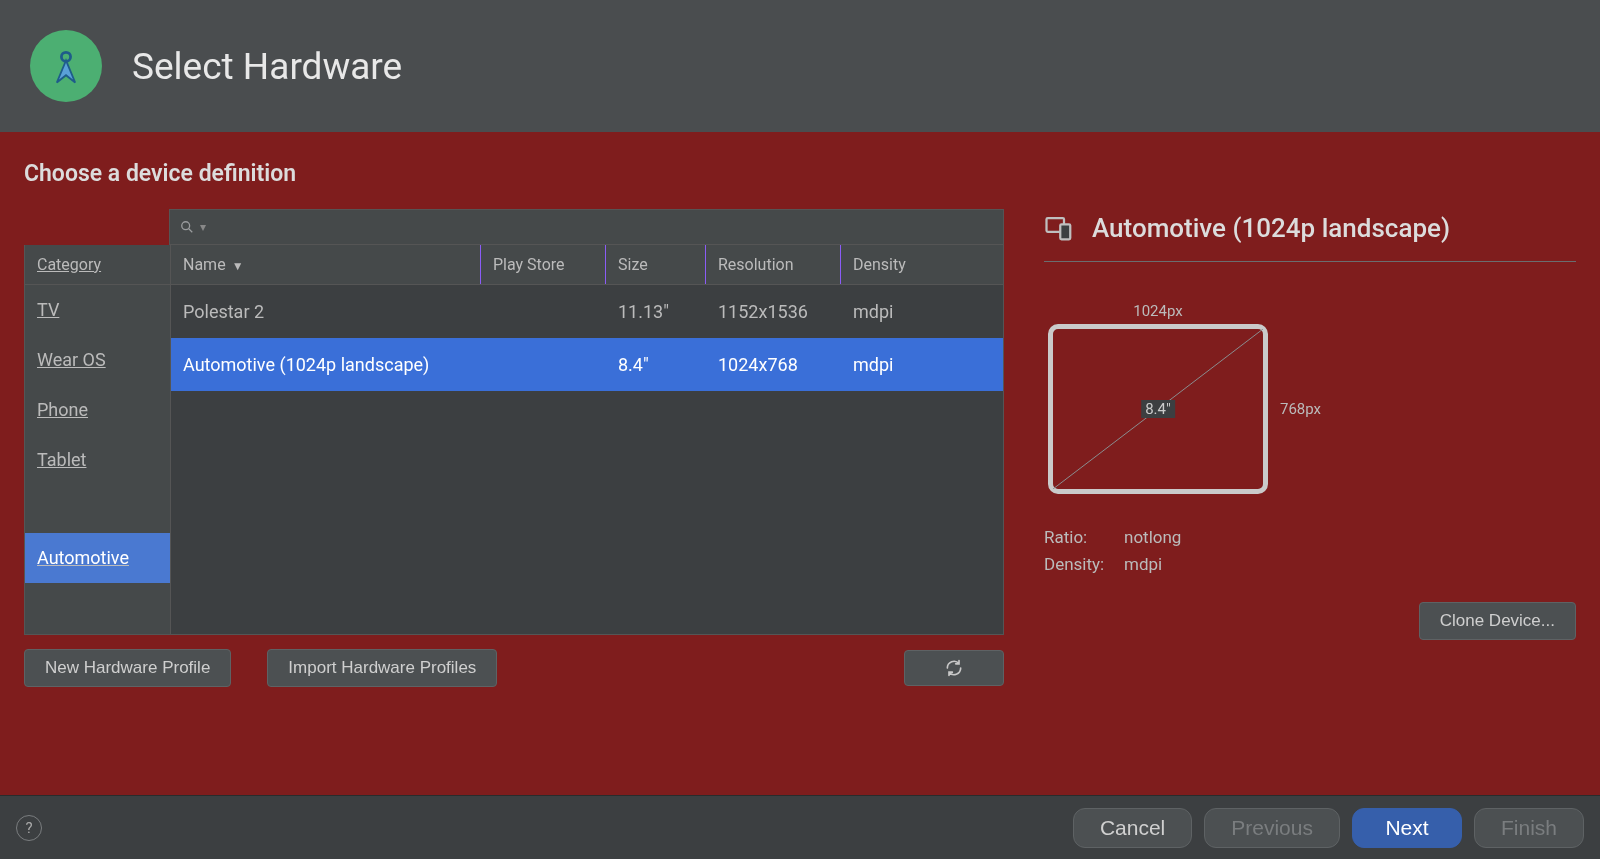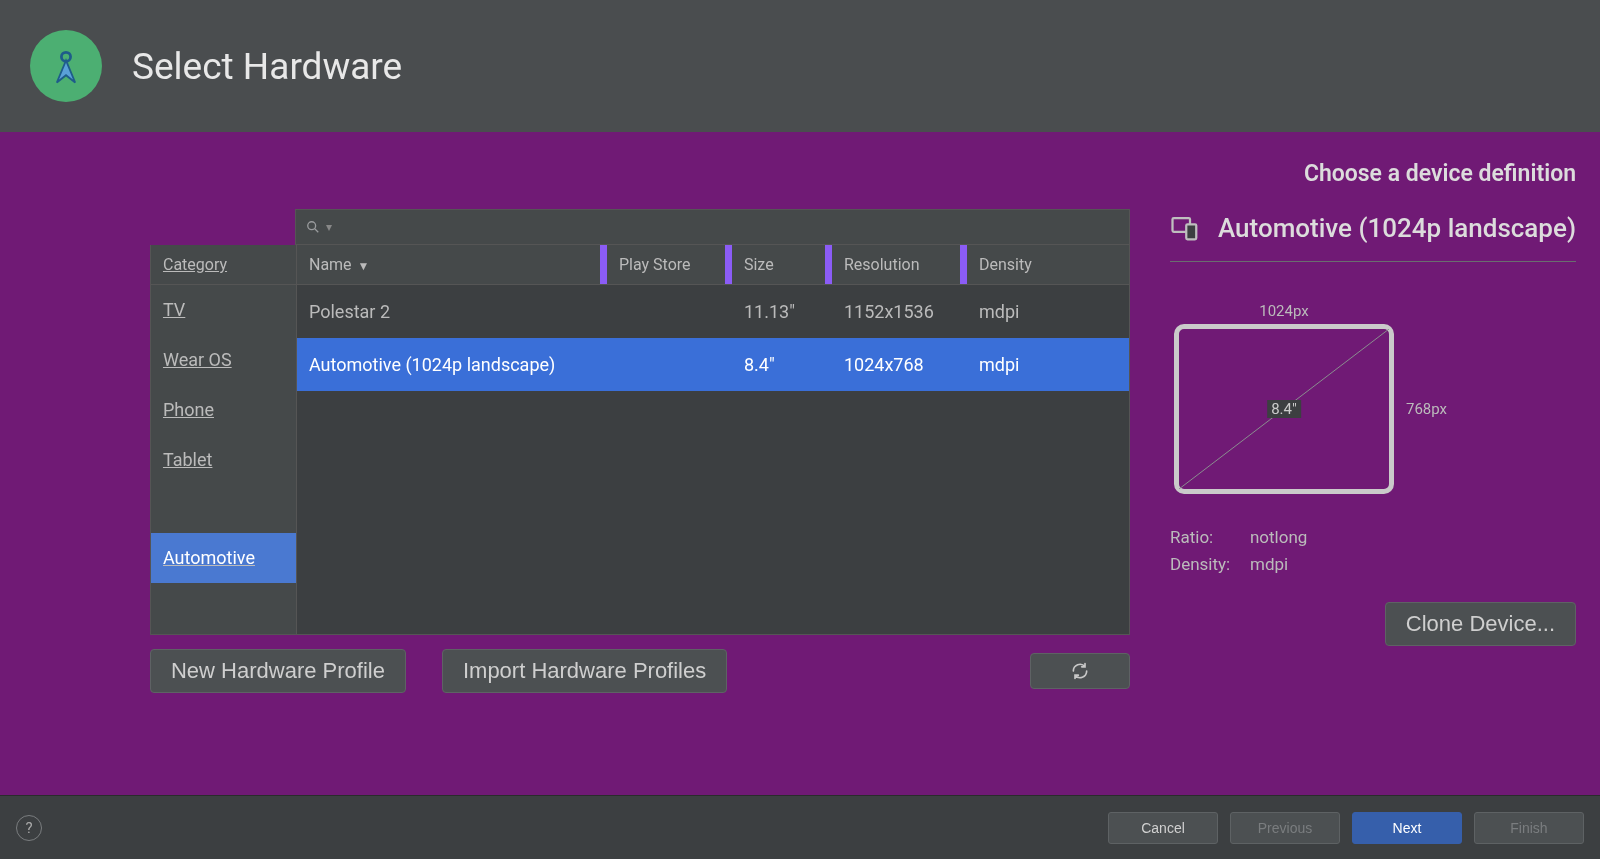--- a/index.html
+++ b/index.html
@@ -29,25 +29,24 @@
       justify-content: center;
     }
     .logo-circle svg { width: 44px; height: 44px; }
     .title {
       color: #e8e8e8;
       font-size: 37px;
       font-weight: 400;
     }
     .main {
       flex: 1;
-      background: #701a75;
+      background: #7f1d1d;
       padding: 28px 24px 0 24px;
       display: flex;
       flex-direction: column;
-      align-items: flex-end;
     }
     .subtitle {
       color: #dcdcdc;
       font-size: 23px;
       font-weight: 600;
       margin-bottom: 22px;
     }
     .content-row {
       display: flex;
       gap: 40px;
@@ -100,21 +99,21 @@
       display: grid;
       grid-template-columns: 310px 125px 100px 135px 1fr;
     }
     .dev-header-row {
       background: #45494a;
       border-bottom: 1px solid #555;
     }
     .dev-header-row > div {
       padding: 10px 12px;
       font-size: 16px;
-      border-right: 7px solid #8b5cf6;
+      border-right: 1px solid #8b5cf6;
     }
     .dev-header-row > div:last-child { border-right: none; }
     .dev-row > div {
       padding: 16px 12px;
       font-size: 18px;
     }
     .dev-row.selected {
       background: #3a6fd8;
       color: #fff;
     }
@@ -123,21 +122,21 @@
       margin-top: 14px;
       display: flex;
       gap: 36px;
       align-items: center;
     }
     .btn {
       background: #4c5052;
       border: 1px solid #5e6264;
       color: #cfcfcf;
       padding: 8px 20px;
-      font-size: 22px;
+      font-size: 17px;
       border-radius: 4px;
       cursor: pointer;
     }
     .btn:disabled { opacity: 0.5; cursor: default; }
     .icon-btn {
       width: 100px; height: 36px;
       display: flex; align-items:center; justify-content:center;
     }
     .spacer { flex: 1; }
     .preview-pane { flex: 1; padding-top: 4px; }
@@ -175,21 +174,21 @@
       gap: 12px;
     }
     .help-circle {
       width: 26px; height:26px; border-radius:50%;
       border:1px solid #7a7d7f; display:flex;align-items:center;justify-content:center;
       color:#aaa; font-size:15px; cursor:pointer;
     }
     .footer .spacer { flex:1; }
     .footer-btn {
       background: #4c5052; border:1px solid #5e6264; color:#d0d0d0;
-      padding: 7px 26px; font-size:14px; border-radius:3px; cursor:pointer;
+      padding: 7px 26px; font-size:21px; border-radius:12px; cursor:pointer;
       min-width: 110px; text-align:center;
     }
     .footer-btn.primary { background: #365fab; color:#fff; border-color:#365fab; }
     .footer-btn.disabled { color:#7a7d7f; cursor:default; }
   </style>
 </head>
 <body>
 
 <div class="header">
   <div class="logo-circle">

